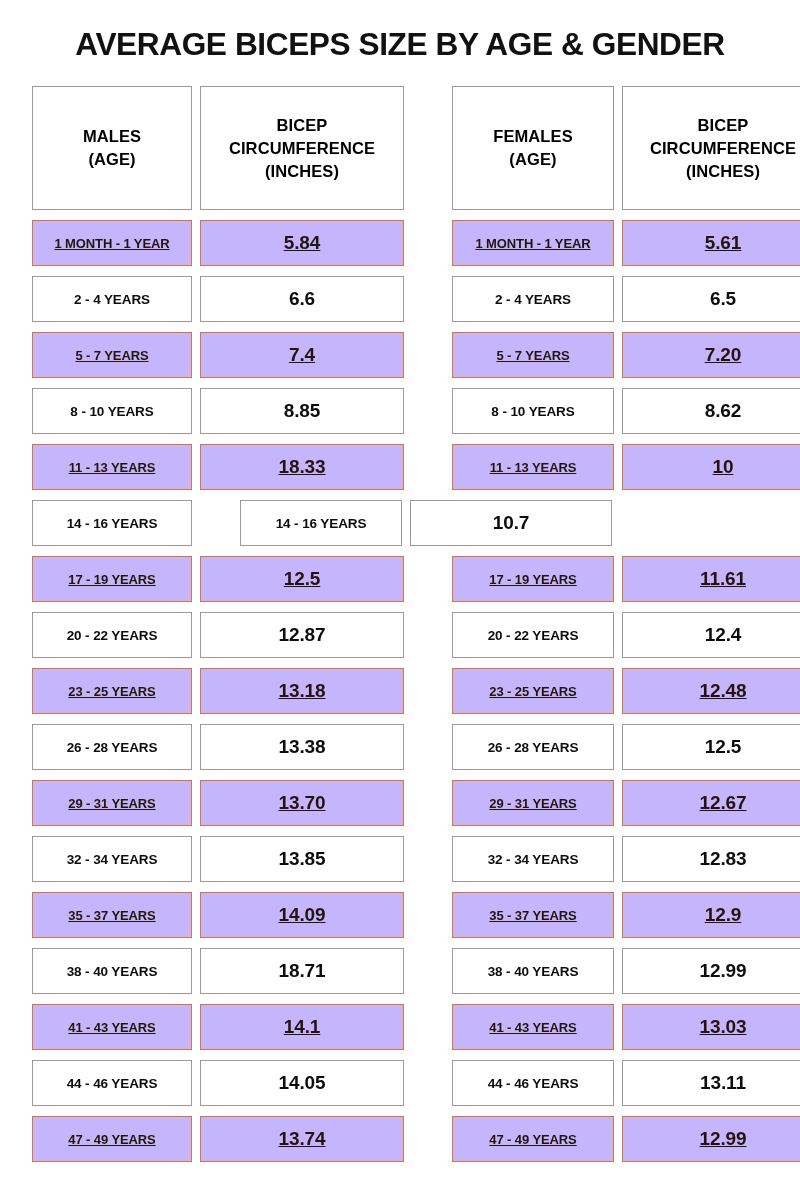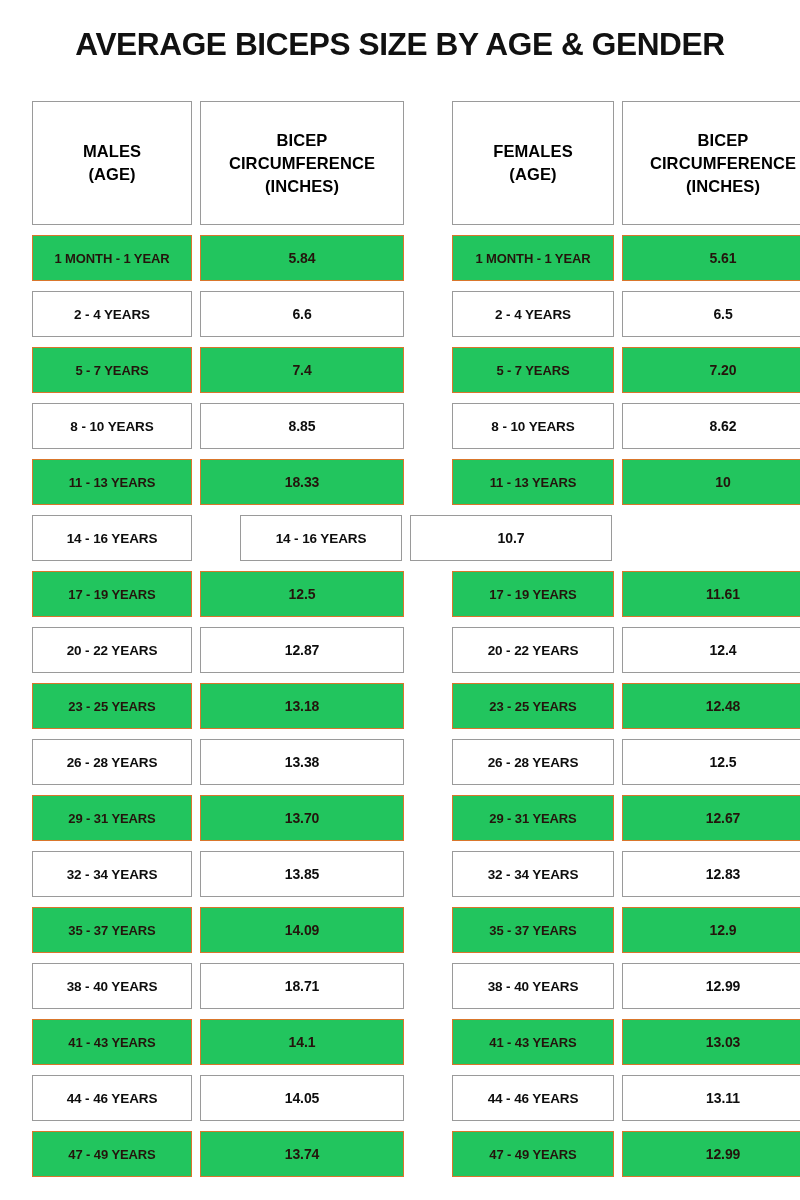--- a/index.html
+++ b/index.html
@@ -37,21 +37,21 @@
     color: #111111;
     line-height: 38px;
     white-space: nowrap;
     transform: scaleX(1.02);
   }
 
   
   .table {
     position: absolute;
     left: 32px;
-    top: 101px;
+    top: 86px;
     width: 736px;
   }
 
   .row {
     display: flex;
     gap: 8px;
     margin-bottom: 10px;
   }
   .row.header-row { margin-bottom: 10px; }
 
@@ -81,26 +81,27 @@
     height: 124px;
     font-size: 16.5px;
     line-height: 23px;
     font-weight: 700;
     letter-spacing: 0.1px;
     color: #000000;
     border: 1px solid #9a9a9a;
     white-space: pre-line;
   }
 
-  .cell.num { font-size: 14px; }
+  .cell.num { font-size: 19px; }
 
   .row.alt .cell {
-    background: #22c55e;
+    background: #c4b5fd;
     border-color: #d9762c;
     color: #24140c;
+    text-decoration: underline;
   }
 
   .cell.age { font-size: 13.5px; }
   .row.alt .cell.age { font-size: 13px; }
 </style>
 </head>
 <body>
 
 <div class="page">
 

